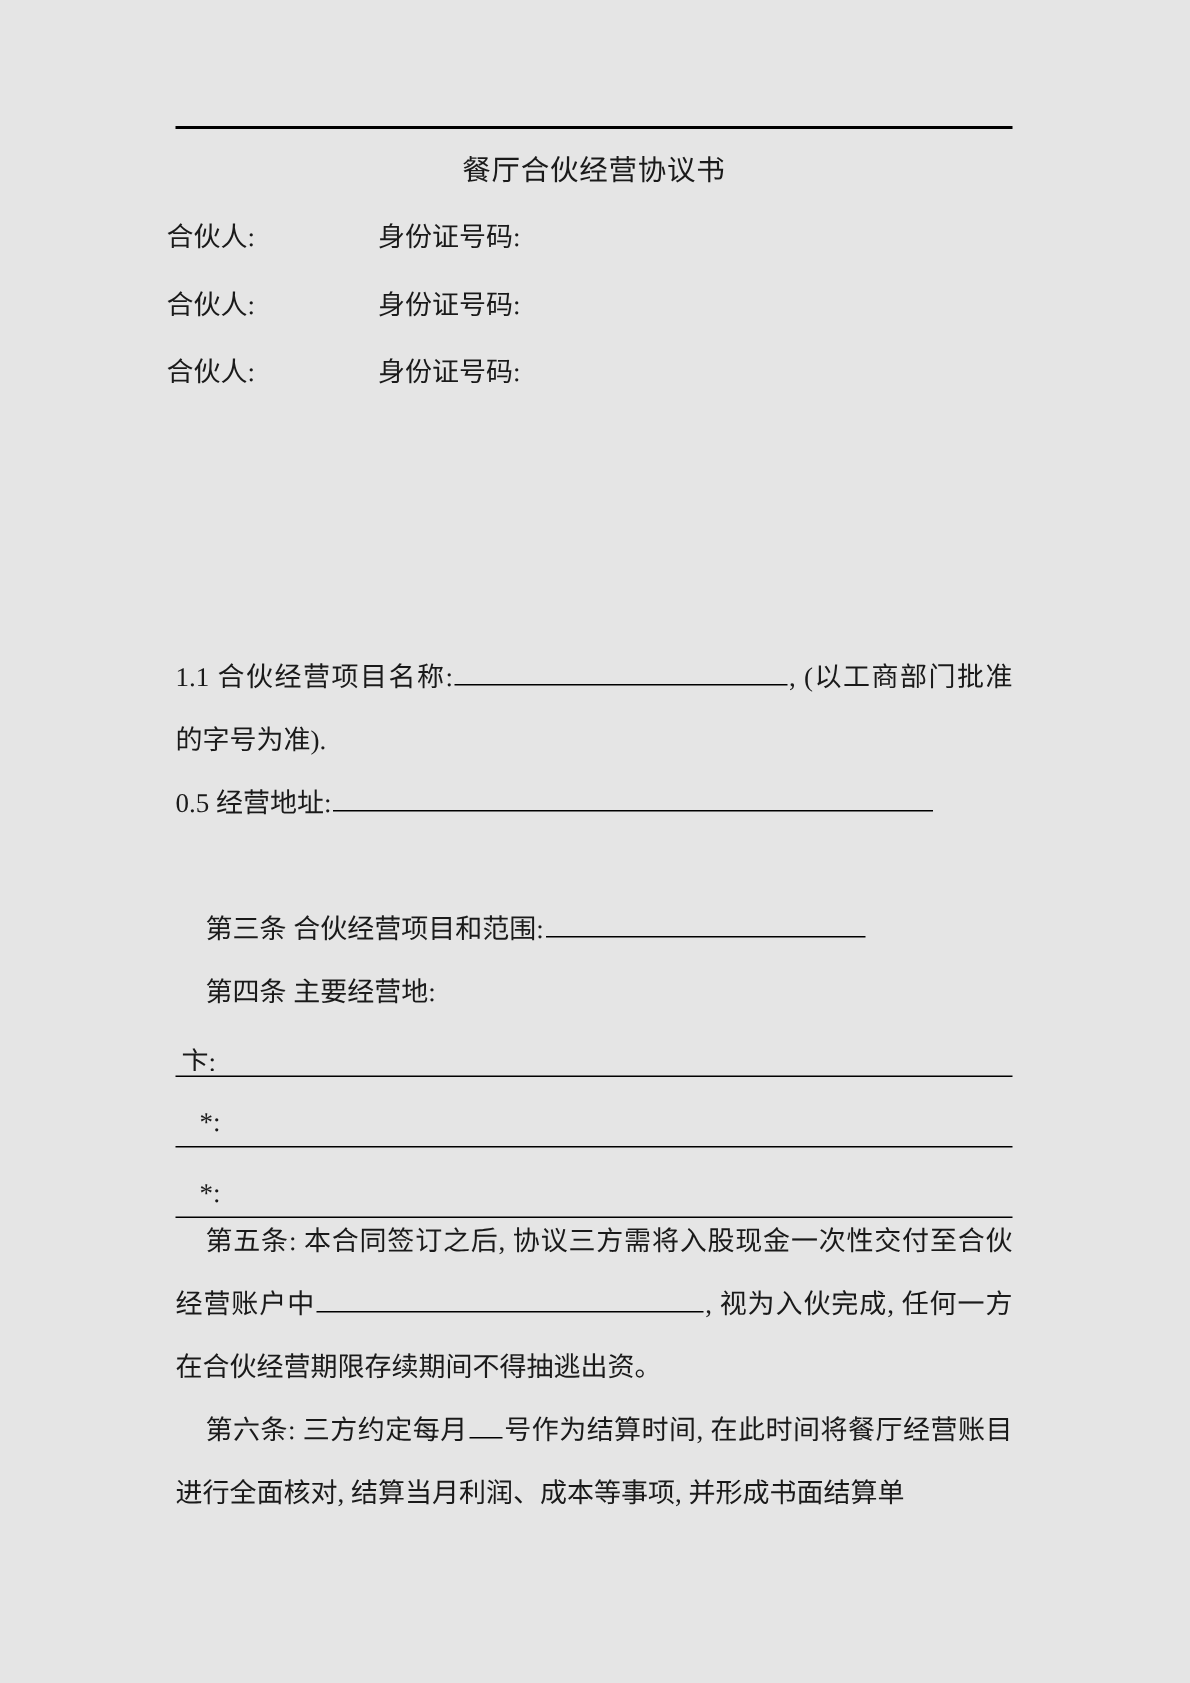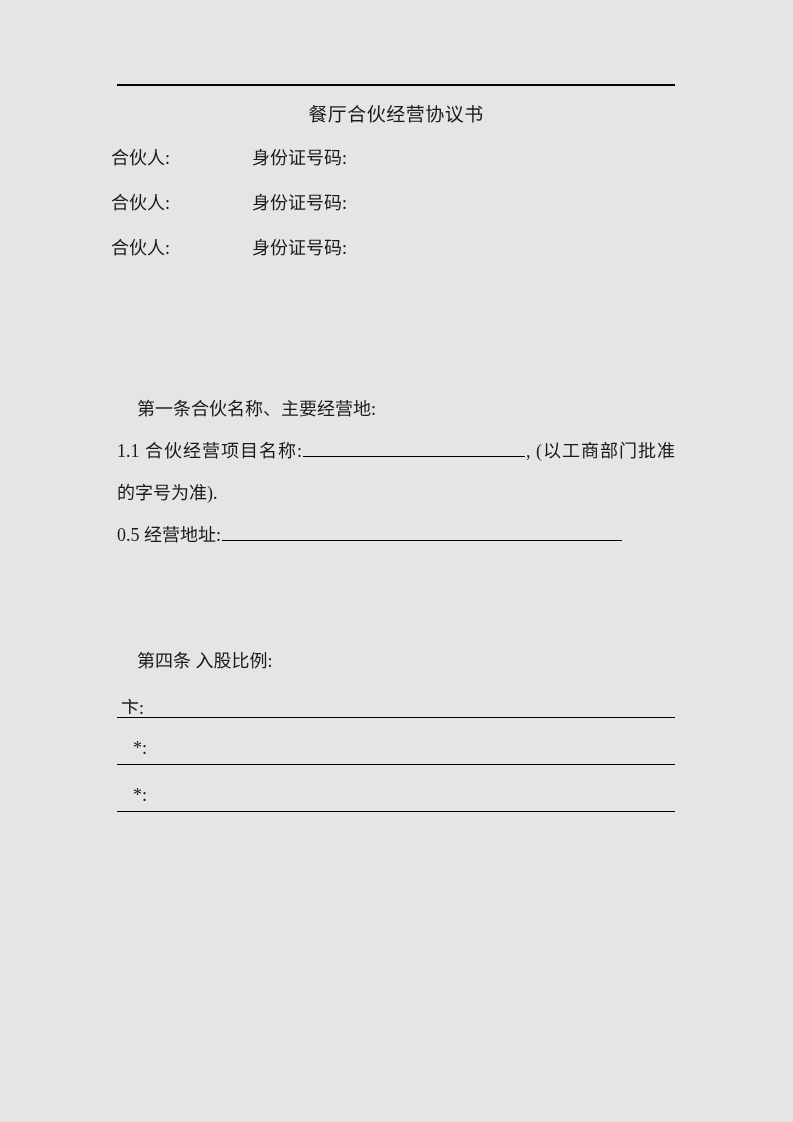--- a/index.html
+++ b/index.html
@@ -129,39 +129,47 @@
     <span class="p-name">合伙人:</span><span class="p-id">身份证号码:</span>
   </div>
   <div class="party-row" style="top:190px;">
     <span class="p-name">合伙人:</span><span class="p-id">身份证号码:</span>
   </div>
   <div class="party-row" style="top:235px;">
     <span class="p-name">合伙人:</span><span class="p-id">身份证号码:</span>
   </div>
 
 
-  <div class="para indent-sm nowrap" style="top:388px;">第一条合伙名称、主要经营地:</div>
 
   <div class="para" style="top:430px;">
     <span>1.1 合伙经营项目名称:</span><span class="blank" style="width:222px;"></span><span>, (以工商部门批准的字号为准).</span>
   </div>
 
   <div class="para nowrap" style="top:514px;">
     <span>0.5 经营地址:</span><span class="blank" style="width:400px;"></span>
   </div>
 
 
+  <div class="para indent-sm nowrap" style="top:598px;">
+    <span>第三条 合伙经营项目和范围:</span><span class="blank" style="width:213px;"></span>
+  </div>
 
-  <div class="para indent-sm nowrap" style="top:640px;">第四条 入股比例:</div>
+  <div class="para indent-sm nowrap" style="top:640px;">第四条 主要经营地:</div>
 
   <div class="share-line" style="top:688px;">
     <span class="mark clipped-top">卞:</span>
   </div>
   <div class="share-line sub" style="top:735px;">
     <span class="mark">*:</span>
   </div>
   <div class="share-line sub" style="top:782px;">
     <span class="mark">*:</span>
   </div>
 
+  <div class="para indent-sm" style="top:806px;">
+    <span>第五条: 本合同签订之后, 协议三方需将入股现金一次性交付至合伙经营账户中</span><span class="blank" style="width:258px;"></span><span>, 视为入伙完成, 任何一方在合伙经营期限存续期间不得抽逃出资。</span>
+  </div>
 
+  <div class="para indent-sm" style="top:932px;">
+    <span>第六条: 三方约定每月</span><span class="blank-short"></span><span>号作为结算时间, 在此时间将餐厅经营账目进行全面核对, 结算当月利润、成本等事项, 并形成书面结算单</span>
+  </div>
 
 </div>
 
 </body></html>

